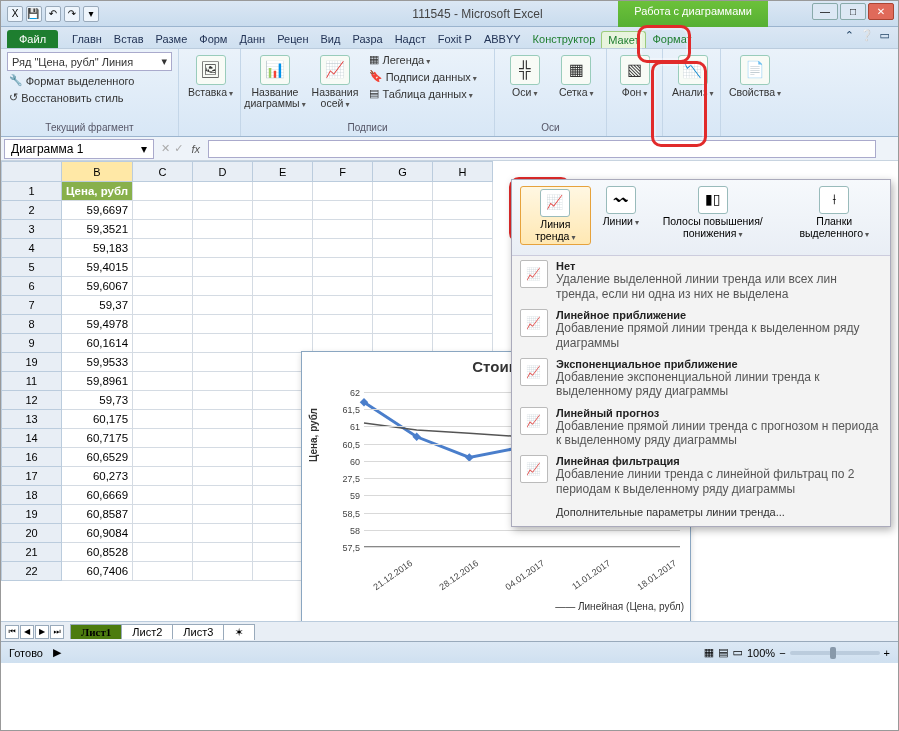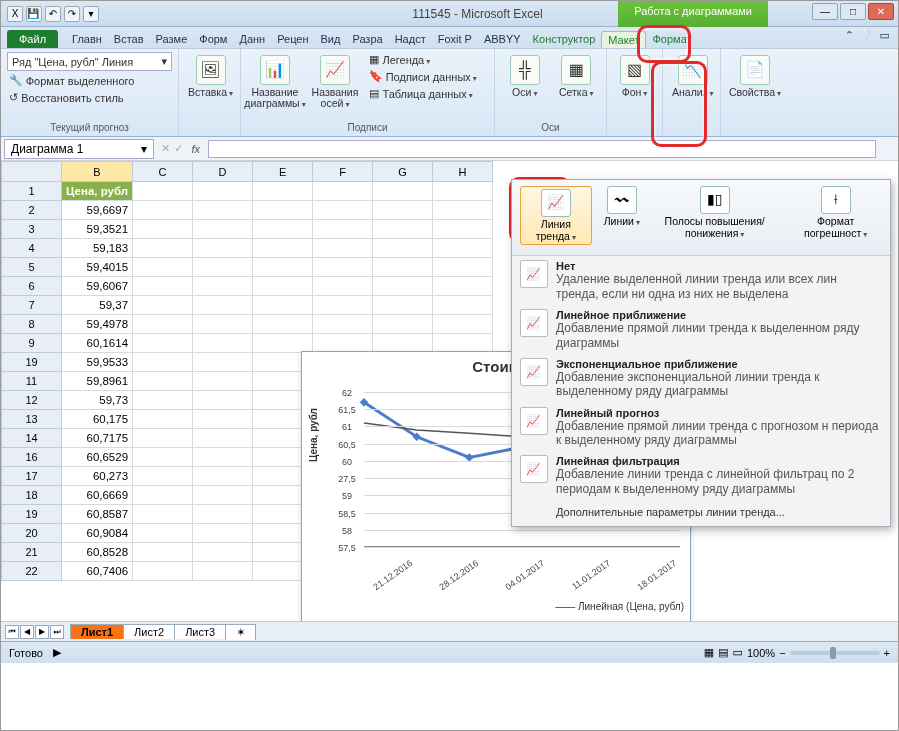--- a/index.html
+++ b/index.html
@@ -51,21 +51,21 @@
 .cell { border:1px solid #d4dbe3; height:19px; padding:0 4px; font-size:11.5px; text-align:right; min-width:60px; background:#fff; }
 .cell.header { background:#88b04b; color:#fff; font-weight:bold; text-align:center; }
 table { border-collapse:collapse; }
 .gridwrap { position:relative; overflow:hidden; flex:1 1 auto; }
 
 
 .chartbox { position:absolute; left:300px; top:190px; width:390px; height:300px; border:1px solid #8aa6c1; background:#fff; box-shadow:0 2px 6px rgba(0,0,0,.15); font-size:10px; }
 .chart-title { text-align:center; font-weight:bold; font-size:15px; padding:6px 0 2px; color:#333; }
 .chart-plot { position:absolute; left:62px; top:40px; right:10px; height:155px; border-bottom:1px solid #888; }
 .ygrid { position:absolute; left:0; right:0; border-top:1px solid #d9d9d9; font-size:9px; }
-.ytick { position:absolute; right:100%; padding-right:4px; transform:translateY(-50%); width:30px; text-align:center; color:#444; }
+.ytick { position:absolute; right:100%; padding-right:4px; transform:translateY(-50%); width:30px; text-align:right; color:#444; }
 .yaxis-label { position:absolute; left:6px; top:110px; transform:rotate(-90deg); transform-origin:left top; font-size:10px; font-weight:bold; color:#333; }
 .xticks { position:absolute; bottom:-36px; left:0; right:0; display:flex; justify-content:space-between; font-size:9px; transform:rotate(0); }
 .xticks span { transform:rotate(-35deg); display:inline-block; width:52px; text-align:right; color:#444; }
 .legend-dash { position:absolute; right:6px; bottom:38px; font-size:10px; color:#333; }
 
 
 .popover { position:absolute; left:510px; top:178px; width:380px; background:#f3f3f3; border:1px solid #aab; box-shadow:2px 3px 8px rgba(0,0,0,.3); font-size:11px; z-index:30; }
 .popover .toprow { display:flex; gap:12px; padding:6px 8px 10px; border-bottom:1px solid #ccd; background:linear-gradient(#f6f9fc,#e9eef5); align-items:flex-start; }
 .popover .toprow .pbtn { display:flex; flex-direction:column; align-items:center; font-size:10.5px; text-align:center; line-height:1.1; }
 .popover .toprow .pbtn .pic { width:30px; height:28px; border:1px solid #9bb; background:#fff; border-radius:3px; margin-bottom:2px; display:flex;align-items:center;justify-content:center;font-size:14px; }
@@ -73,21 +73,21 @@
 .menuitem .mic { width:28px; height:28px; border:1px solid #bbb; background:#fff; flex:0 0 28px; border-radius:2px; display:flex;align-items:center;justify-content:center; font-size:12px; }
 .menuitem .mtxt b { display:block; color:#222; font-size:11px; }
 .menuitem .mtxt span { color:#555; font-size:12px; line-height:1.2; display:block; }
 .menu-extra { padding:6px 12px 8px 44px; font-size:11px; color:#333; }
 
 
 .sheetbar { height:20px; background:#e8eef5; border-top:1px solid #bcd; display:flex; align-items:center; font-size:11px; padding-left:4px; position:relative; }
 .sheetbar .nav { display:flex; gap:1px; margin-right:6px; }
 .sheetbar .nav span { width:14px; height:14px; border:1px solid #9ab; background:#fff; font-size:8px; text-align:center; line-height:12px; }
 .stab { background:#fff; border:1px solid #9ab; border-bottom:none; padding:1px 10px; margin-right:-1px; }
-.stab.active { background:#f97316; font-weight:bold; }
+.stab.active { background:#4d7c0f; font-weight:bold;font-family:Liberation Serif, serif; }
 .statusbar { height:22px; background:linear-gradient(#dce8f4,#cfe0f0); border-top:1px solid #9ab; display:flex; align-items:center; justify-content:space-between; font-size:11px; padding:0 8px; }
 .zoom { display:flex; align-items:center; gap:4px; }
 .zoom .slider { width:90px; height:4px; background:#bcd; position:relative; border-radius:2px; }
 .zoom .slider::after { content:""; position:absolute; left:45%; top:-4px; width:6px; height:12px; background:#89a; border-radius:2px; }
 
 svg.line { position:absolute; left:0; top:0; width:100%; height:100%; overflow:visible; }
 </style>
 </head>
 <body>
 
@@ -136,21 +136,21 @@
 <div class="ribbon">
   <div class="rgroup" style="width:178px;">
     <div class="gbody" style="flex-direction:column; gap:2px; align-items:stretch;">
       <div class="smallbtn" style="border:1px solid #aac;background:#fff;padding:2px 4px;justify-content:space-between;">
         <span>Ряд "Цена, рубл" Линия</span>
           <span>▾</span>
       </div>
       <div class="smallbtn">🔧 <span>Формат выделенного</span></div>
       <div class="smallbtn">↺ <span>Восстановить стиль</span></div>
     </div>
-    <div class="glabel">Текущий прогноз</div>
+    <div class="glabel">Текущий фрагмент</div>
   </div>
 
   <div class="rgroup" style="width:62px;">
     <div class="gbody">
         <div class="bigbtn">
           <div class="bigicon">🖼</div>
           <span class="dd">Вставка</span>
         </div>
       </div>
     <div class="glabel"></div>
@@ -530,21 +530,21 @@
     <div class="pbtn">
         <div class="pic">〰</div>
         <span class="dd">Линии</span>
       </div>
     <div class="pbtn" style="width:140px;">
         <div class="pic">▮▯</div>
         <span class="dd">Полосы повышения/понижения</span>
       </div>
     <div class="pbtn">
         <div class="pic">⟊</div>
-        <span class="dd">Формат погрешност</span>
+        <span class="dd">Планки выделенного</span>
       </div>
   </div>
   <div id="menuitems">
       <div class="menuitem">
      <div class="mic">📈</div>
      <div class="mtxt">
           <b>Нет</b>
           <span>Удаление выделенной линии тренда или всех лин тренда, если ни одна из них не выделена</span>
         </div>
    </div>

